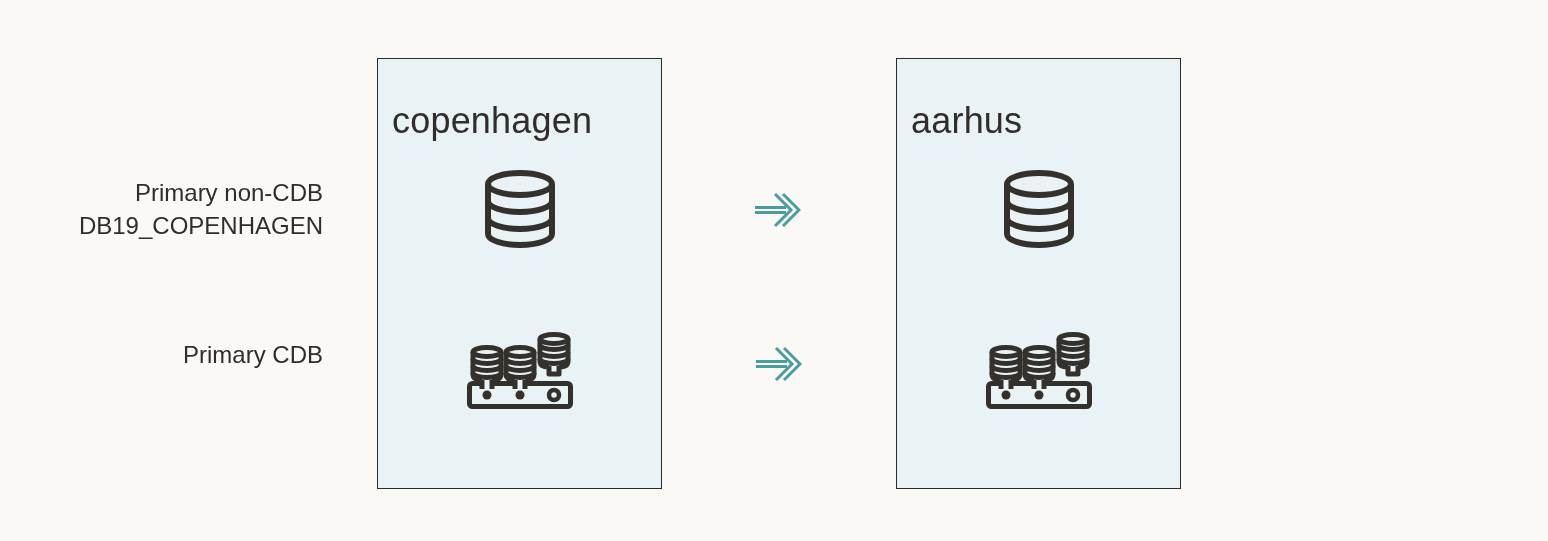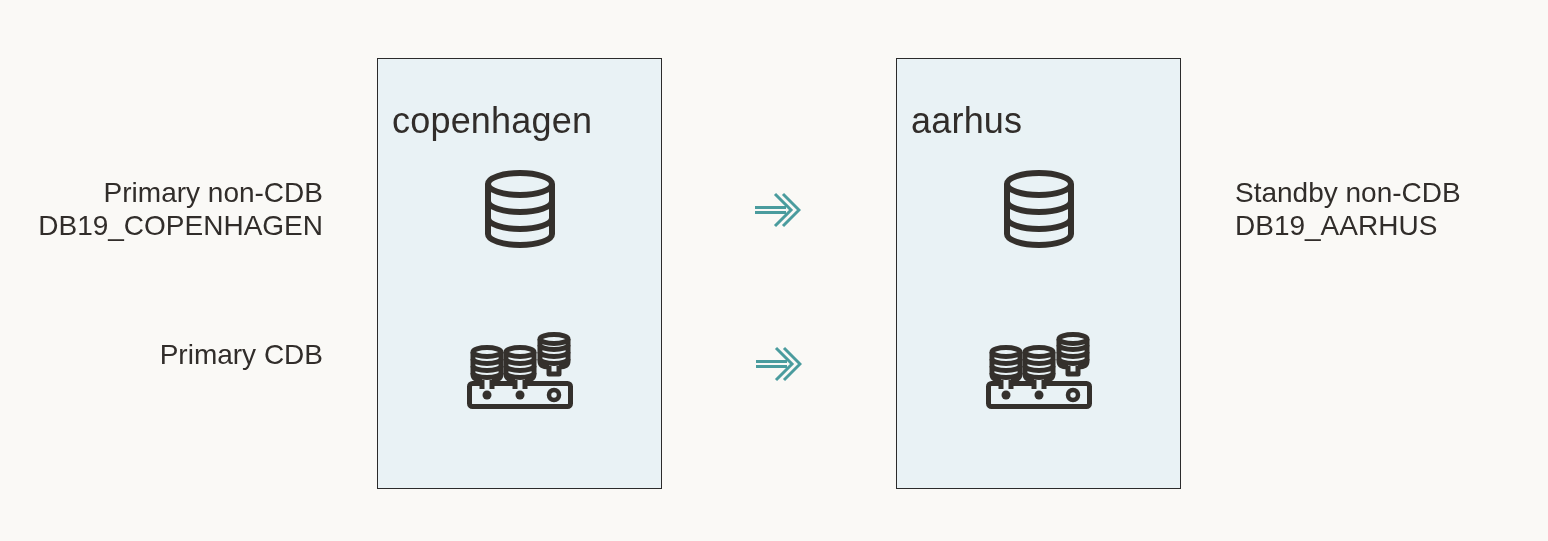--- a/index.html
+++ b/index.html
@@ -33,21 +33,21 @@
     line-height: 34px;
     color: #312d2a;
     letter-spacing: 0.2px;
     margin-top: 37px;
   }
   .icon-holder { position: absolute; left: 50%; }
   .icon-db  { top: 110px; margin-left: -37px; width: 74px;  height: 80px; }
   .icon-cdb { top: 273px; margin-left: -53px; width: 106px; height: 80px; }
   .role-label {
     position: absolute;
-    font-size: 28px;
+    font-size: 24px;
     line-height: 33px;
     white-space: nowrap;
     color: #312d2a;
   }
   .role-label.left-col  { right: 1225px; text-align: right; }
   .role-label.right-col { left: 1235px;  text-align: left; }
   .row-1 { top: 176px; }
   .row-2 { top: 338px; }
   .arrow-holder { position: absolute; width: 48px; height: 36px; }
   .arrow-1 { left: 753px; top: 192px; }
@@ -60,24 +60,20 @@
 <div class="stage">
 
   <div class="role-label left-col row-1">
     <div>Primary non-CDB</div>
     <div>DB19_COPENHAGEN</div>
   </div>
   <div class="role-label left-col row-2">
     <div>Primary CDB</div>
   </div>
 
-  <div class="role-label right-col row-1">
-    <div>Standby non-CDB</div>
-    <div>DB19_AARHUS</div>
-  </div>
   <div class="role-label right-col row-2">
   </div>
 
   <div class="site-box left">
     <div class="site-title">copenhagen</div>
 
     <div class="icon-holder icon-db">
       <svg width="74" height="80" viewBox="0 0 74 80" fill="none" stroke="#34302c" stroke-width="6" stroke-linecap="butt">
         <ellipse cx="37" cy="15" rx="32" ry="11"></ellipse>
         <path d="M5 15 V65 M69 15 V65"></path>

